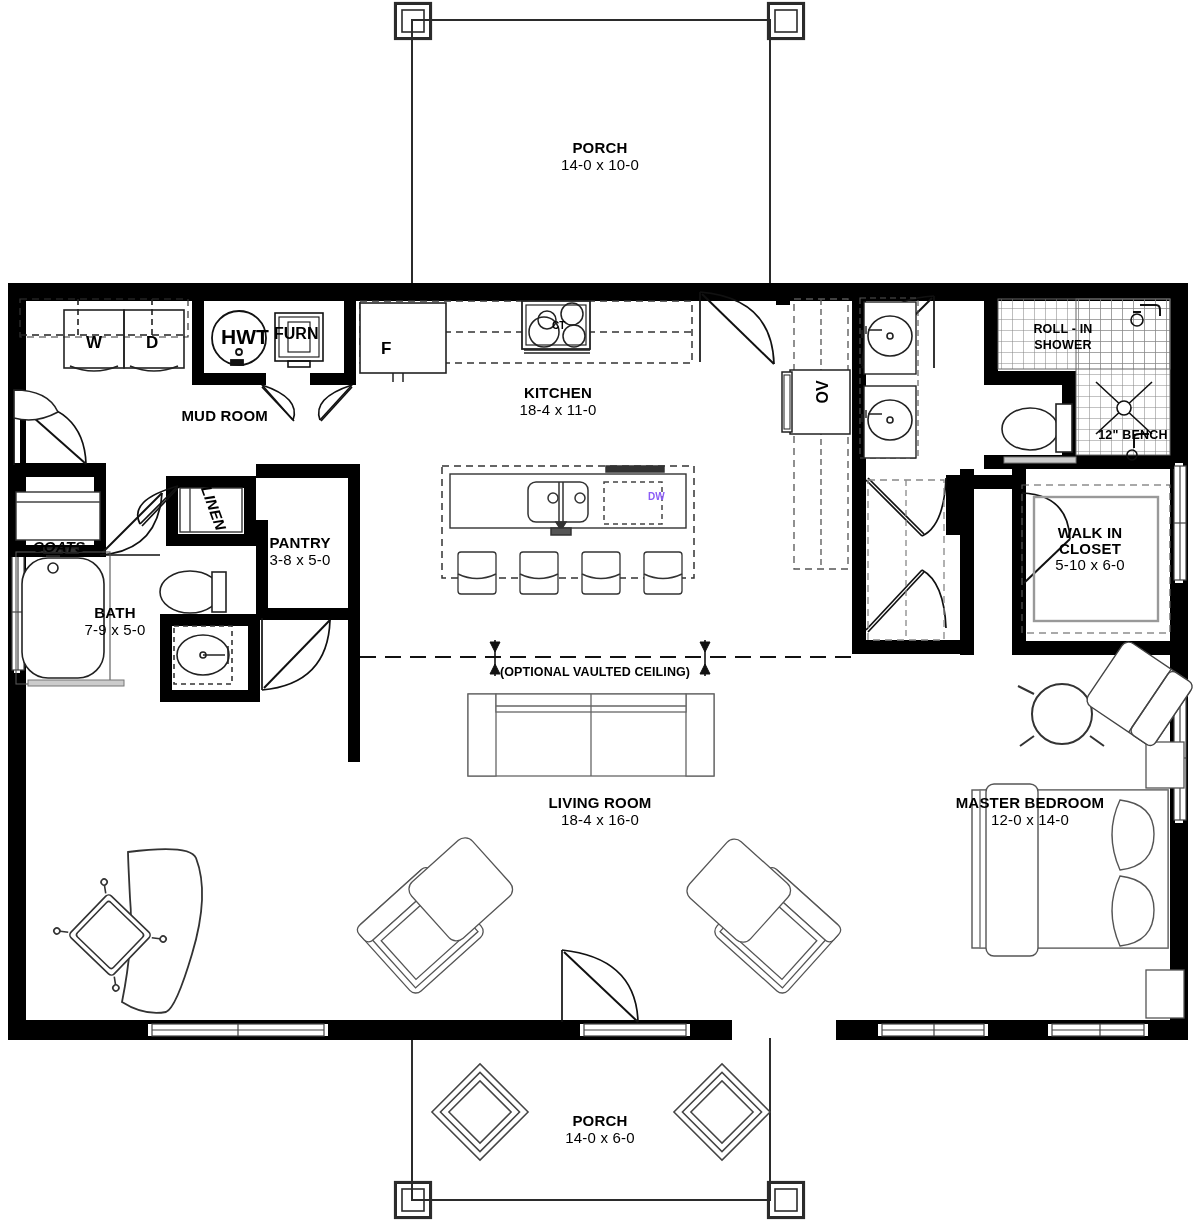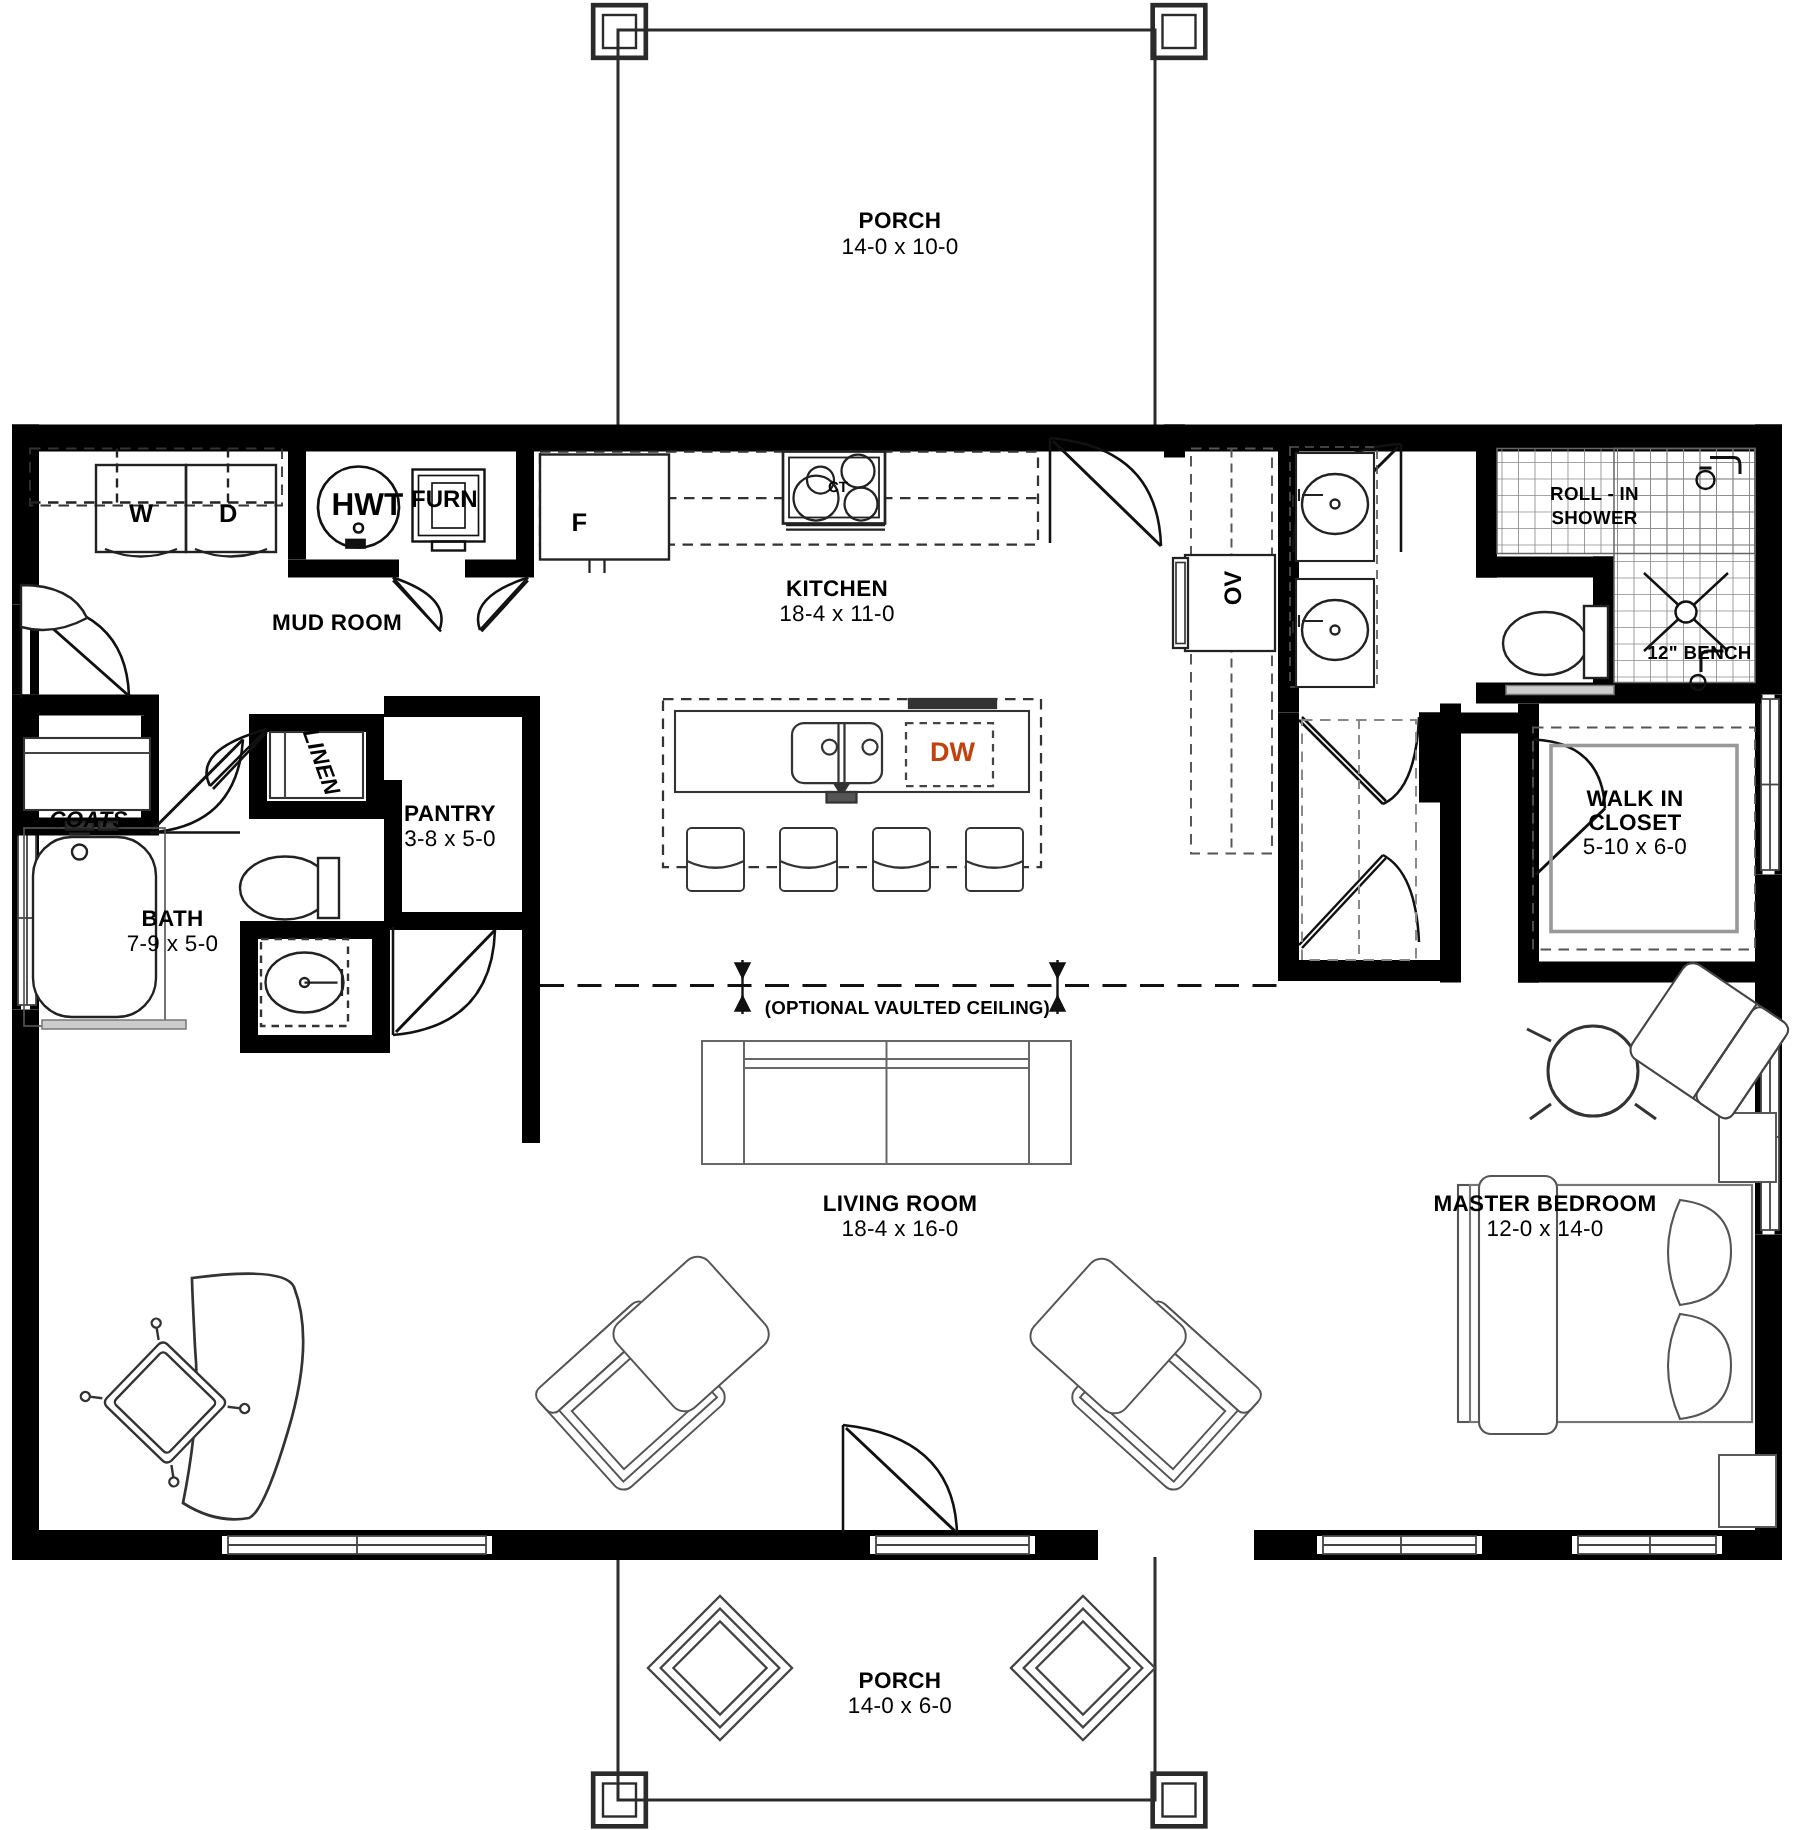--- a/index.html
+++ b/index.html
@@ -502,23 +502,23 @@
 <div class="lbl tiny" style="left:14px;top:539px;width:90px;font-size:15px;font-style:italic;">COATS</div>
 <div class="lbl tiny rot90" style="left:178px;top:500px;width:70px;font-size:15px;font-style:italic;transform:rotate(70deg);">LINEN</div>
 
 <div class="appl" style="left:86px;top:333px;">W</div>
 <div class="appl" style="left:146px;top:333px;">D</div>
 <div class="appl" style="left:221px;top:325px;font-size:21px;">HWT</div>
 <div class="appl" style="left:274px;top:325px;font-size:16px;">FURN</div>
 <div class="appl" style="left:381px;top:339px;">F</div>
 <div class="appl" style="left:552px;top:320px;font-size:10px;">CT</div>
 <div class="appl rotn90" style="left:808px;top:383px;font-size:16px;width:30px;text-align:center;">OV</div>
-<div class="appl" style="left:620px;top:491px;font-size:18px;color:#c2410c;">DW</div>
-
-<div class="vault" style="left:500px;top:665px;width:200px;text-align:right;">(OPTIONAL VAULTED CEILING)</div>
+<div class="appl" style="left:648px;top:491px;font-size:10px;color:#8b5cf6;">DW</div>
+
+<div class="vault" style="left:500px;top:665px;width:200px;text-align:left;">(OPTIONAL VAULTED CEILING)</div>
 
 <div class="lbl" style="left:1008px;top:322px;width:110px;font-size:12.5px;line-height:1.25;">
   <span style="display:block;font-size:12.5px;">ROLL - IN</span>
   <span style="display:block;font-size:12.5px;">SHOWER</span>
 </div>
 
 <div class="lbl" style="left:1088px;top:428px;width:90px;font-size:12.5px;">12" BENCH</div>
 
 </div>
 

